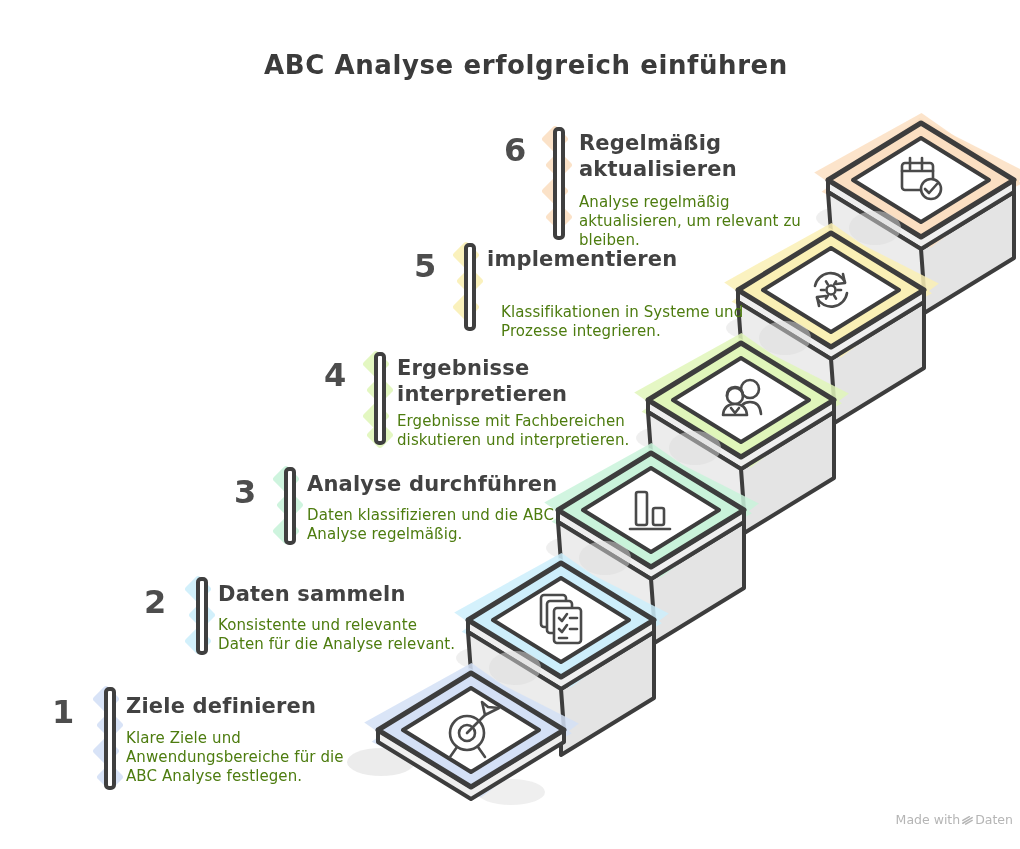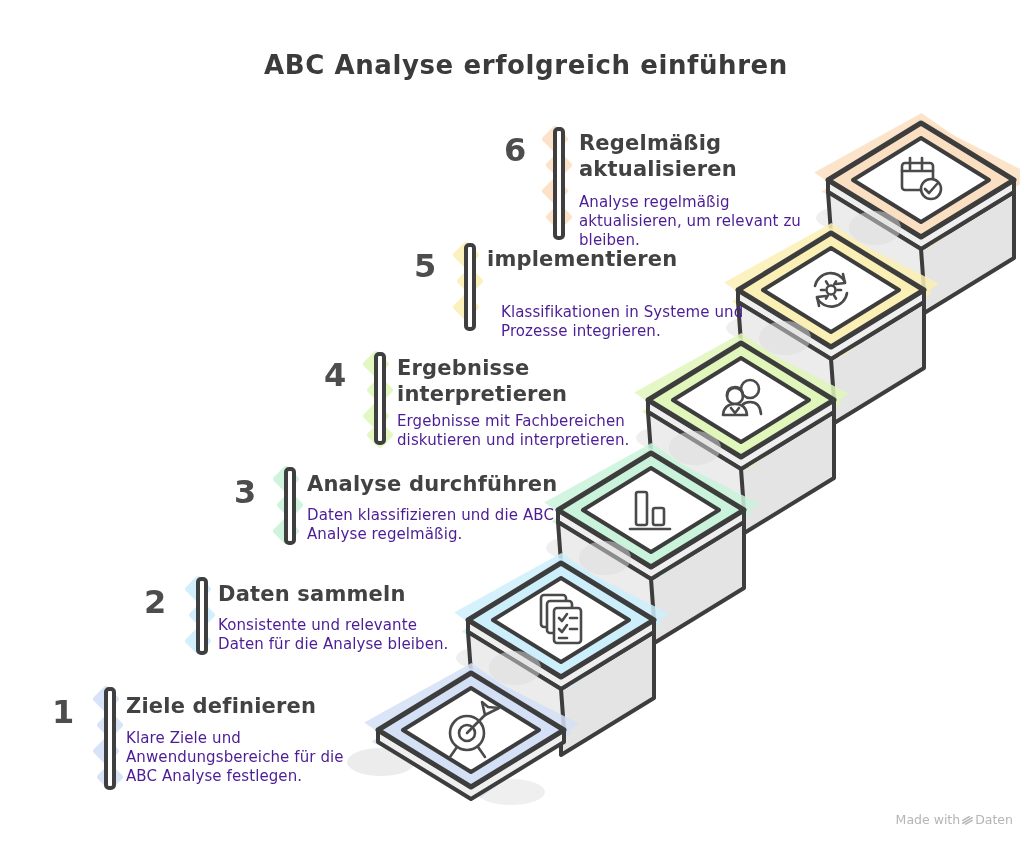--- a/index.html
+++ b/index.html
@@ -7,21 +7,21 @@
           font-family:"DejaVu Sans","Liberation Sans",sans-serif;margin-left:16px;}
   #stairs{position:absolute;left:0;top:0;}
   .abs{position:absolute;}
   #main-title{left:0;right:0;top:50px;text-align:center;font-size:26px;font-weight:bold;
               color:#3b3b3b;letter-spacing:.6px;}
   .step-num{font-size:32px;font-weight:bold;color:#4d4d4d;line-height:34px;}
   .bar{width:4px;border:4px solid #3f3f3f;border-radius:5px;background:#ffffff;z-index:2;}
   .ribbon-d{position:absolute;width:20px;height:20px;transform:rotate(45deg);border-radius:3px;
             z-index:1;opacity:.9;}
   .step-title{font-size:21px;font-weight:bold;color:#424242;line-height:26px;letter-spacing:.2px;}
-  .step-desc{font-size:15px;color:#4c1d95;line-height:19px;letter-spacing:.1px;}
+  .step-desc{font-size:15px;color:#4d7c0f;line-height:19px;letter-spacing:.1px;}
   #watermark{right:23px;top:812px;display:flex;align-items:center;color:#b5b5b5;
              font-size:12.5px;}
   svg .ink{stroke:#3d3d3d;stroke-linejoin:round;}
   svg .icon{stroke:#4a4a4a;stroke-width:2.6;fill:none;stroke-linecap:round;stroke-linejoin:round;}
 </style>
 </head>
 <body>
 
 <div id="canvas">
 
@@ -185,21 +185,21 @@
   <div class="abs step-num" style="left:128px;top:585px;">2</div>
   <span class="ribbon-d" style="left: 172px; top: 579px; background-color: rgb(205, 238, 251);"></span>
   <span class="ribbon-d" style="left: 176px; top: 605px; background-color: rgb(205, 238, 251);"></span>
   <span class="ribbon-d" style="left: 172px; top: 631px; background-color: rgb(205, 238, 251);"></span>
   <div class="abs bar" style="left:180px;top:577px;height:70px;"></div>
   <div class="abs step-title" style="left:202px;top:581px;">
     <div>Daten sammeln</div>
   </div>
   <div class="abs step-desc" style="left:202px;top:616px;">
     <div>Konsistente und relevante</div>
-    <div>Daten für die Analyse bleiben.</div>
+    <div>Daten für die Analyse relevant.</div>
   </div>
 
   <div class="abs step-num" style="left:218px;top:475px;">3</div>
   <span class="ribbon-d" style="left: 260px; top: 469px; background-color: rgb(201, 243, 218);"></span>
   <span class="ribbon-d" style="left: 264px; top: 495px; background-color: rgb(201, 243, 218);"></span>
   <span class="ribbon-d" style="left: 260px; top: 521px; background-color: rgb(201, 243, 218);"></span>
   <div class="abs bar" style="left:268px;top:467px;height:70px;"></div>
   <div class="abs step-title" style="left:291px;top:471px;">
     <div>Analyse durchführen</div>
   </div>

